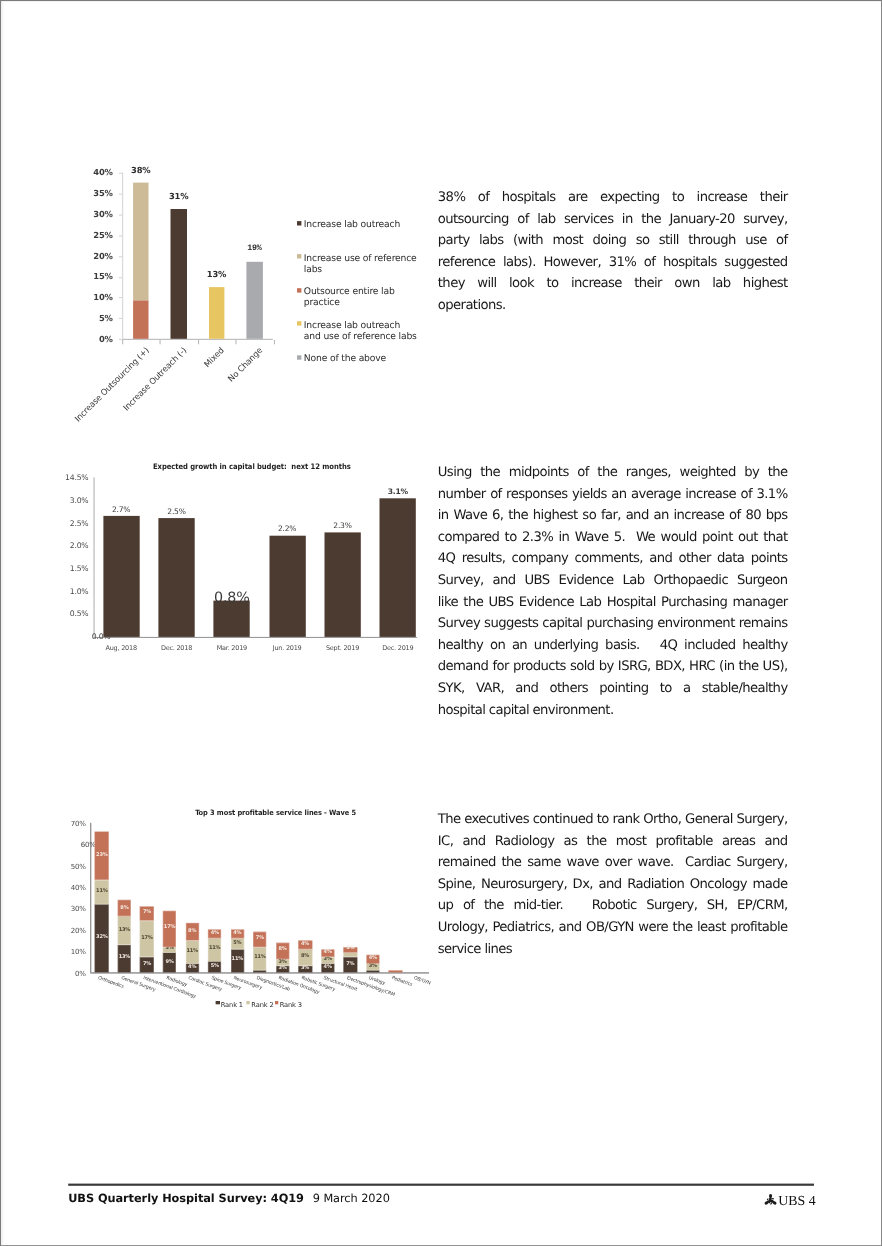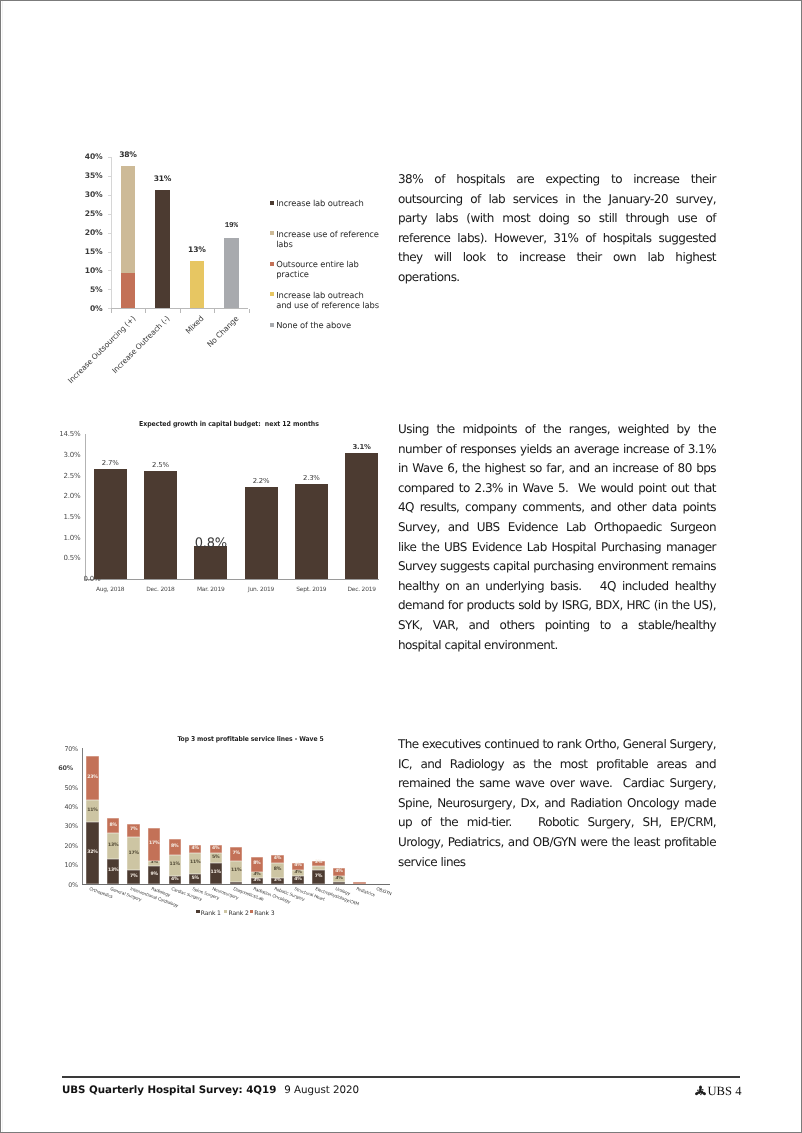--- a/index.html
+++ b/index.html
@@ -178,21 +178,21 @@
     </div>
   <div class="chart" id="chart3" style="left:0;top:0;width:802px;height:1133px;">
       <div class="axline" style="left:82.3px;top:748.1px;width:1.1px;height:135.79999999999995px;background:#7d7d7d;"></div>
       <div class="axline" style="left:82.3px;top:883.9px;width:308px;height:1.1px;background:#6e6e6e;"></div>
       <div class="ytl" style="left:57px;top:880.5px;width:21px;font-weight:normal;font-size:6.4px;color:#4a4a4a;">0%</div>
       <div class="ytl" style="left:57px;top:861.1px;width:21px;font-weight:normal;font-size:6.4px;color:#4a4a4a;">10%</div>
       <div class="ytl" style="left:57px;top:841.7px;width:21px;font-weight:normal;font-size:6.4px;color:#4a4a4a;">20%</div>
       <div class="ytl" style="left:57px;top:822.3000000000001px;width:21px;font-weight:normal;font-size:6.4px;color:#4a4a4a;">30%</div>
       <div class="ytl" style="left:57px;top:802.9px;width:21px;font-weight:normal;font-size:6.4px;color:#4a4a4a;">40%</div>
       <div class="ytl" style="left:57px;top:783.5px;width:21px;font-weight:normal;font-size:6.4px;color:#4a4a4a;">50%</div>
-      <div class="ytl" style="left:52px;top:764.1px;width:21px;font-weight:bold;font-size:6.4px;color:#4a4a4a;">60%</div>
+      <div class="ytl" style="left:66px;top:764.1px;width:21px;font-weight:normal;font-size:6.4px;color:#4a4a4a;">60%</div>
       <div class="ytl" style="left:57px;top:744.7px;width:21px;font-weight:normal;font-size:6.4px;color:#4a4a4a;">70%</div>
       <div class="bar" style="left:86.41666666666666px;top:821.82px;width:12.3px;height:62.07999999999998px;background:#4c3b31;box-shadow:inset 0 0 0 0.4px rgba(255,255,255,0.55);"></div>
       <div class="slabel" style="left:80.56666666666666px;top:849.76px;width:24px;color:#f4ece3;">32%</div>
       <div class="bar" style="left:86.41666666666666px;top:800.48px;width:12.3px;height:21.339999999999993px;background:#cdc5a3;box-shadow:inset 0 0 0 0.4px rgba(255,255,255,0.55);"></div>
       <div class="slabel" style="left:80.56666666666666px;top:808.05px;width:24px;color:#4f4733;">11%</div>
       <div class="bar" style="left:86.41666666666666px;top:755.86px;width:12.3px;height:44.61999999999998px;background:#c37157;box-shadow:inset 0 0 0 0.4px rgba(255,255,255,0.55);"></div>
       <div class="slabel" style="left:80.56666666666666px;top:775.0699999999999px;width:24px;color:#f4ece3;">23%</div>
       <div class="xrot" style="left: 89.9667px; top: 887.3px; font-size: 4.3px; transform: rotate(20deg);">Orthopedics</div>
       <div class="bar" style="left:106.94999999999999px;top:858.68px;width:12.3px;height:25.21999999999999px;background:#4c3b31;box-shadow:inset 0 0 0 0.4px rgba(255,255,255,0.55);"></div>
       <div class="slabel" style="left:101.1px;top:868.1899999999999px;width:24px;color:#f4ece3;">13%</div>
@@ -282,21 +282,21 @@
       <div class="lgsw" style="left:196.4px;top:910.1px;width:3.2px;height:3.2px;background:#4c3b31;"></div>
       <div class="lg" style="left:200.70000000000002px;top:908.7px;font-size:6.1px;white-space:nowrap;">Rank 1</div>
       <div class="lgsw" style="left:224.2px;top:910.1px;width:3.2px;height:3.2px;background:#cdc5a3;"></div>
       <div class="lg" style="left:228.5px;top:908.7px;font-size:6.1px;white-space:nowrap;">Rank 2</div>
       <div class="lgsw" style="left:250px;top:910.1px;width:3.2px;height:3.2px;background:#c37157;"></div>
       <div class="lg" style="left:254.3px;top:908.7px;font-size:6.1px;white-space:nowrap;">Rank 3</div>
     </div>
 
   <div class="footrule"></div>
   <div class="foot footleft">
-    <b>UBS Quarterly Hospital Survey: 4Q19</b><span style="display:inline-block;width:8px"></span><span>9 August 2020</span>
+    <b>UBS Quarterly Hospital Survey: 4Q19</b><span style="display:inline-block;width:8px"></span><span>9 March 2020</span>
   </div>
   <div class="foot footright">
     <span class="ubs-keys">
       <svg viewBox="0 0 100 100" width="13" height="13" aria-hidden="true">
         <g fill="#1c1c1c" id="ubs-keys-group">
           <g id="ubs-key">
             <ellipse cx="50" cy="18" rx="11" ry="15"></ellipse>
             <rect x="43" y="28" width="14" height="26"></rect>
             <rect x="57" y="32" width="16" height="9"></rect>
             <rect x="57" y="45" width="13" height="9"></rect>

